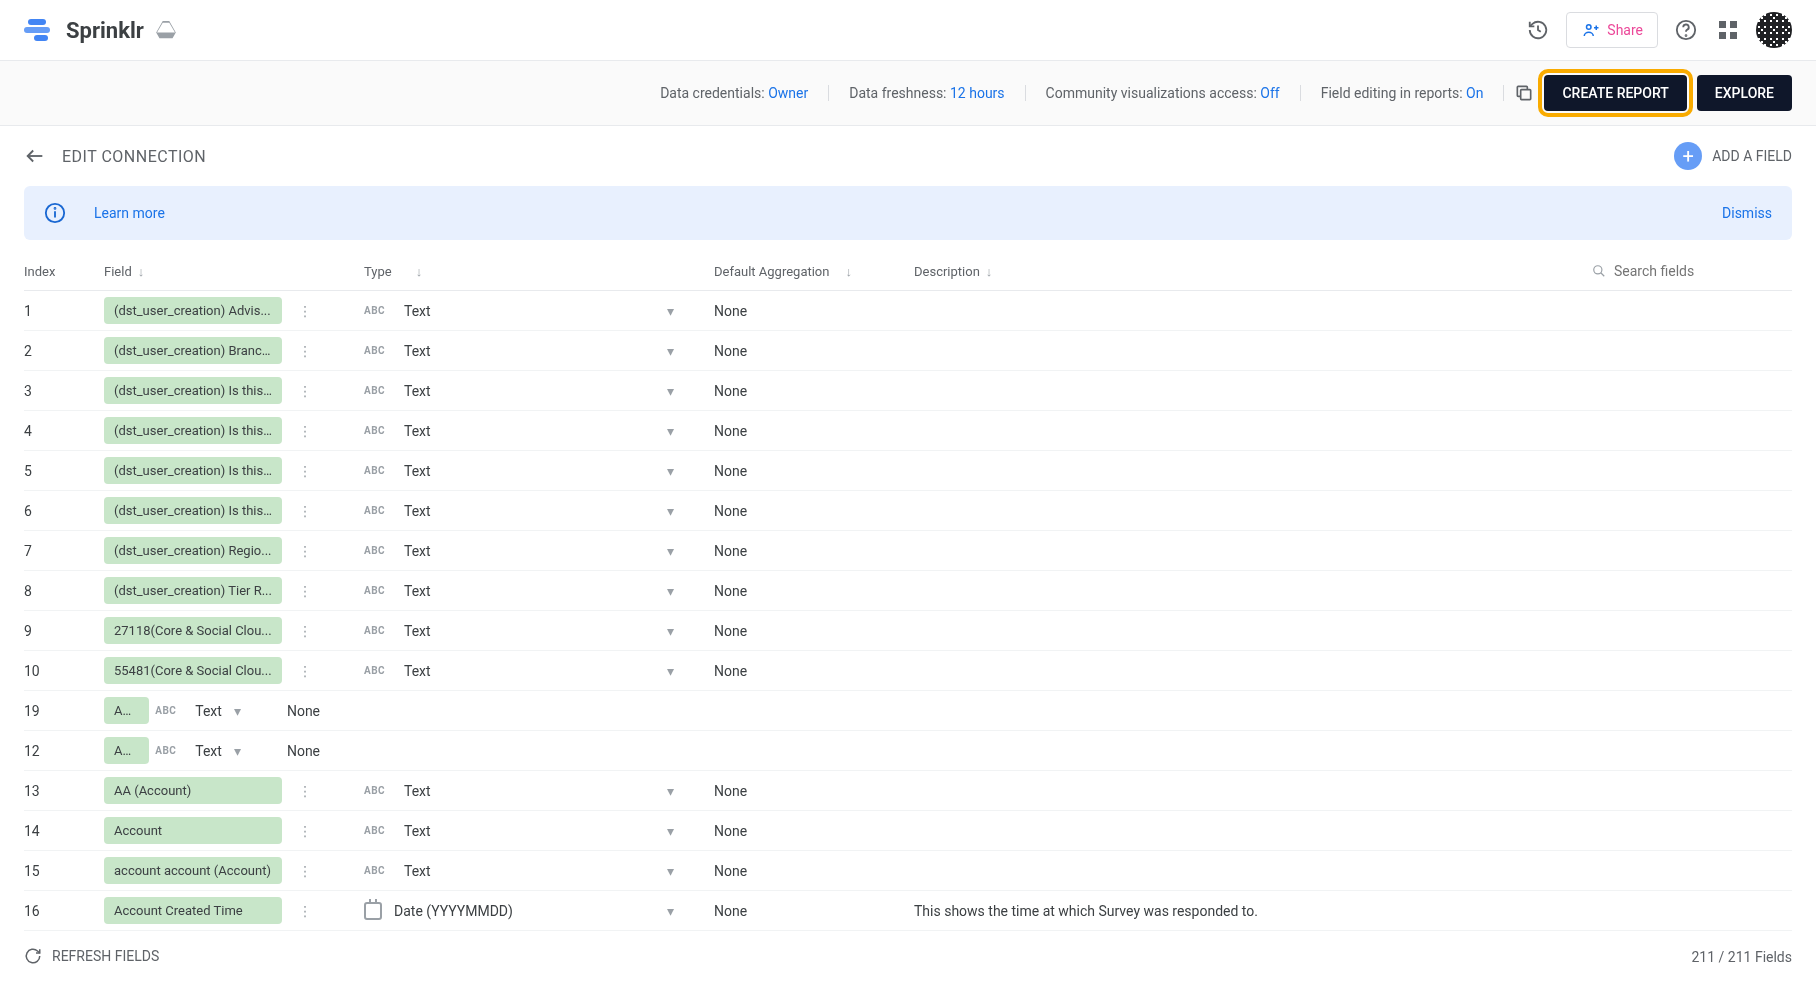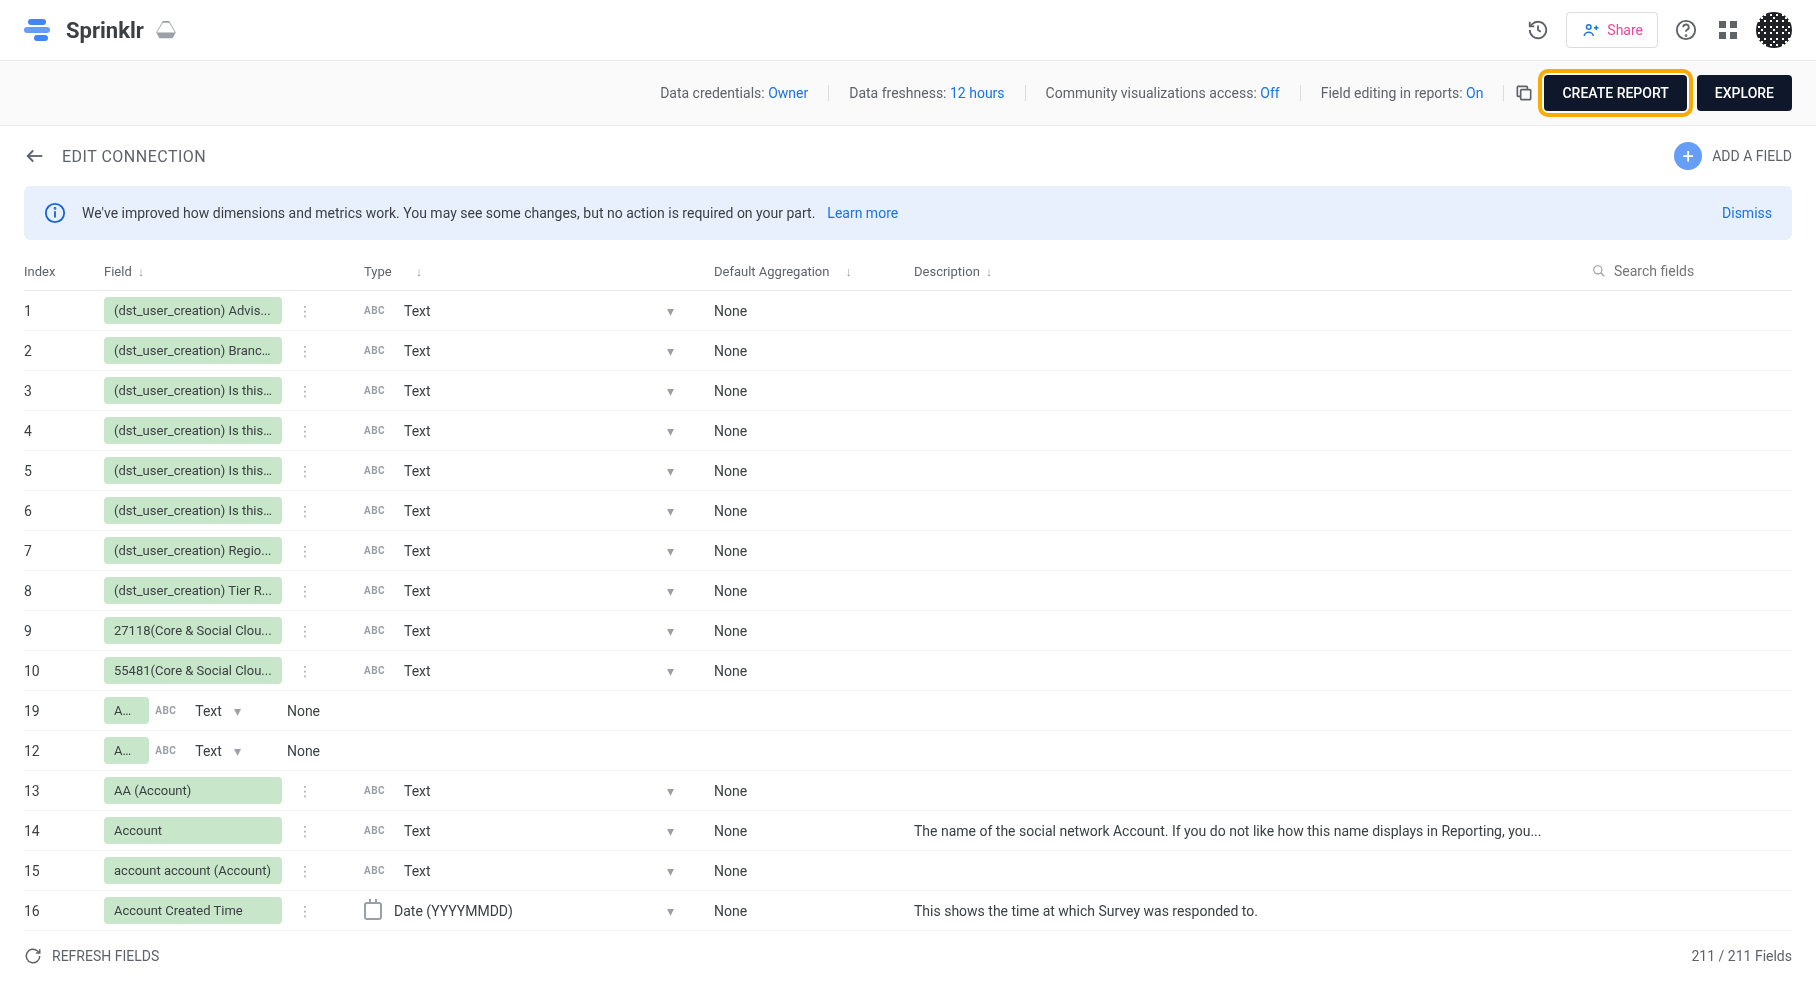--- a/index.html
+++ b/index.html
@@ -45,21 +45,21 @@
 .sort-icon{color:#9aa0a6}
 .table-row{display:flex;align-items:center;padding:6px 0;font-size:14px;color:#3c4043;border-bottom:1px solid #f1f3f4}
 .field-chip{background:#c8e6c9;padding:6px 10px;border-radius:4px;width:178px;overflow:hidden;text-overflow:ellipsis;white-space:nowrap;font-size:13px}
 .more-icon{color:#9aa0a6;margin-left:10px;cursor:pointer}
 .type-cell{display:flex;align-items:center;gap:12px;width:100%}
 .type-badge{font-size:10px;font-weight:700;letter-spacing:0.5px;color:#9aa0a6;width:28px}
 .type-dropdown{margin-left:auto;margin-right:40px;color:#9aa0a6;cursor:pointer}
 .cal-icon{width:18px;height:18px;border:2px solid #9aa0a6;border-radius:3px;position:relative}
 .cal-icon:before{content:"";position:absolute;top:-5px;left:3px;width:2px;height:4px;background:#9aa0a6}
 .cal-icon:after{content:"";position:absolute;top:-5px;right:3px;width:2px;height:4px;background:#9aa0a6}
-.footer{display:flex;align-items:center;padding:16px 24px;font-size:14px;color:#5f6368}
+.footer{display:flex;align-items:flex-end;padding:16px 24px;font-size:14px;color:#5f6368}
 .refresh{display:flex;align-items:center;gap:10px;cursor:pointer}
 .footer-count{margin-left:auto}
 svg{display:block}
 </style>
 </head>
 <body>
 
 <div class="header">
   <div class="logo">
       <div class="b1"></div>
@@ -152,21 +152,20 @@
 </div>
 
 <div class="banner">
   <div class="banner-icon">
     <svg width="22" height="22" viewBox="0 0 24 24" fill="none" stroke="#1967d2" stroke-width="2">
         <circle cx="12" cy="12" r="10"></circle>
         <line x1="12" y1="10" x2="12" y2="17"></line>
         <circle cx="12" cy="7" r="0.5" fill="#1967d2"></circle>
       </svg>
   </div>
-  <span>We've improved how dimensions and metrics work. You may see some changes, but no action is required on your part.</span>
   <a href="#">Learn more</a>
   <span class="banner-dismiss">Dismiss</span>
 </div>
 
 <div class="table">
   <div class="table-header">
     <div class="col-index">Index</div>
     <div class="col-field">
         <span>Field</span>
         <span class="sort-icon">↓</span>
@@ -418,21 +417,20 @@
           <span class="more-icon">⋮</span>
         </div>
         <div class="col-type">
           <div class="type-cell">
             <span class="type-badge">ABC</span>
             <span>Text</span>
             <span class="type-dropdown">▾</span>
           </div>
         </div>
         <div class="col-agg">None</div>
-        <div class="col-desc">The name of the social network Account. If you do not like how this name displays in Reporting, you...</div>
         <div class="col-search"></div>
       </div>
       <div class="table-row">
         <div class="col-index">15</div>
         <div class="col-field">
           <div class="field-chip">account account (Account)</div>
           <span class="more-icon">⋮</span>
         </div>
         <div class="col-type">
           <div class="type-cell">

